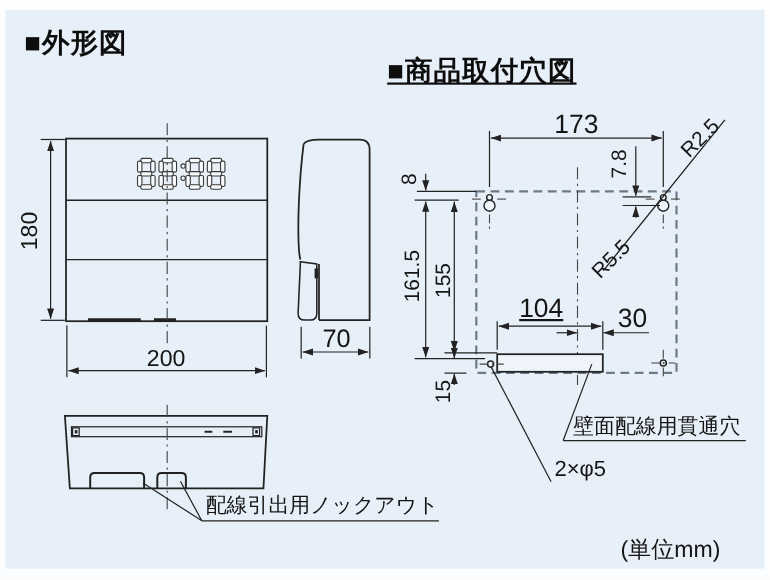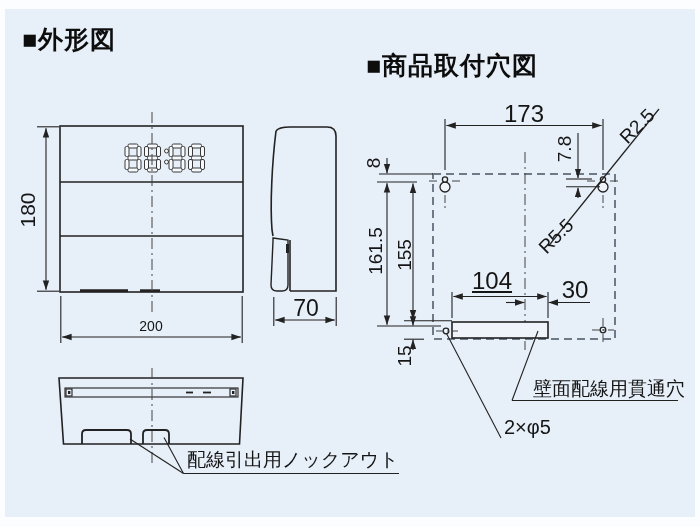--- a/index.html
+++ b/index.html
@@ -185,35 +185,36 @@
     <line x1="548.5" y1="246" x2="659" y2="109" stroke="#222" stroke-width="1.2"></line>
 
     <g stroke="#222" stroke-width="1.1" fill="none">
       <path d="M538,331 L512,400.5"></path>
       <line x1="512" y1="400.5" x2="678" y2="400.5"></line>
       <path d="M446.5,333.5 L501,438"></path>
     </g>
   </svg>
 
   <div class="txt heading" style="left:22px;top:27px;">■外形図</div>
-  <div class="txt heading" style="left:366px;top:53px;">■商品取付穴図</div>
+  <div class="txt heading" style="left:352px;top:53px;text-decoration:underline;">■商品取付穴図</div>
 
   <div class="txt dim rot90" style="left:27px;top:210px;font-size:21px;">180</div>
-  <div class="txt dim ctr" style="left:151px;top:326px;font-size:14px;">200</div>
+  <div class="txt dim ctr" style="left:151px;top:326px;font-size:21px;">200</div>
   <div class="txt dim ctr" style="left:306px;top:308px;font-size:23px;">70</div>
   <div class="txt lbl" style="left:187px;top:450px;">配線引出用ノックアウト</div>
 
   <div class="txt dim ctr" style="left:524px;top:114px;">173</div>
   <div class="txt dim-sm dim rot90" style="left:564px;top:149px;">7.8</div>
   <div class="txt dim-sm dim rot90" style="left:373px;top:163px;">8</div>
   <div class="txt dim-sm dim rot90" style="left:375px;top:251px;">161.5</div>
   <div class="txt dim-sm dim rot90" style="left:404px;top:255px;">155</div>
   <div class="txt dim-sm dim rot90" style="left:404px;top:356px;">15</div>
   <div class="txt dim ctr" style="left:492px;top:281px;text-decoration:underline;">104</div>
   <div class="txt dim ctr" style="left:575px;top:290px;">30</div>
 
   <div class="txt dim-sm dim rot45" style="left:637px;top:126px;">R2.5</div>
   <div class="txt dim-sm dim rot45" style="left:556px;top:236px;">R5.5</div>
 
-  <div class="txt lbl" style="left:533px;top:379px;">壁面配線用貫通穴</div>
+  <div class="txt lbl" style="left:521px;top:379px;">壁面配線用貫通穴</div>
   <div class="txt lbl" style="left:504px;top:417px;font-size:20px;text-align:right;">2×φ5</div>
 
+  <div class="txt unit" style="left:564px;top:489px;">(単位mm)</div>
 </div>
 
 </body></html>

